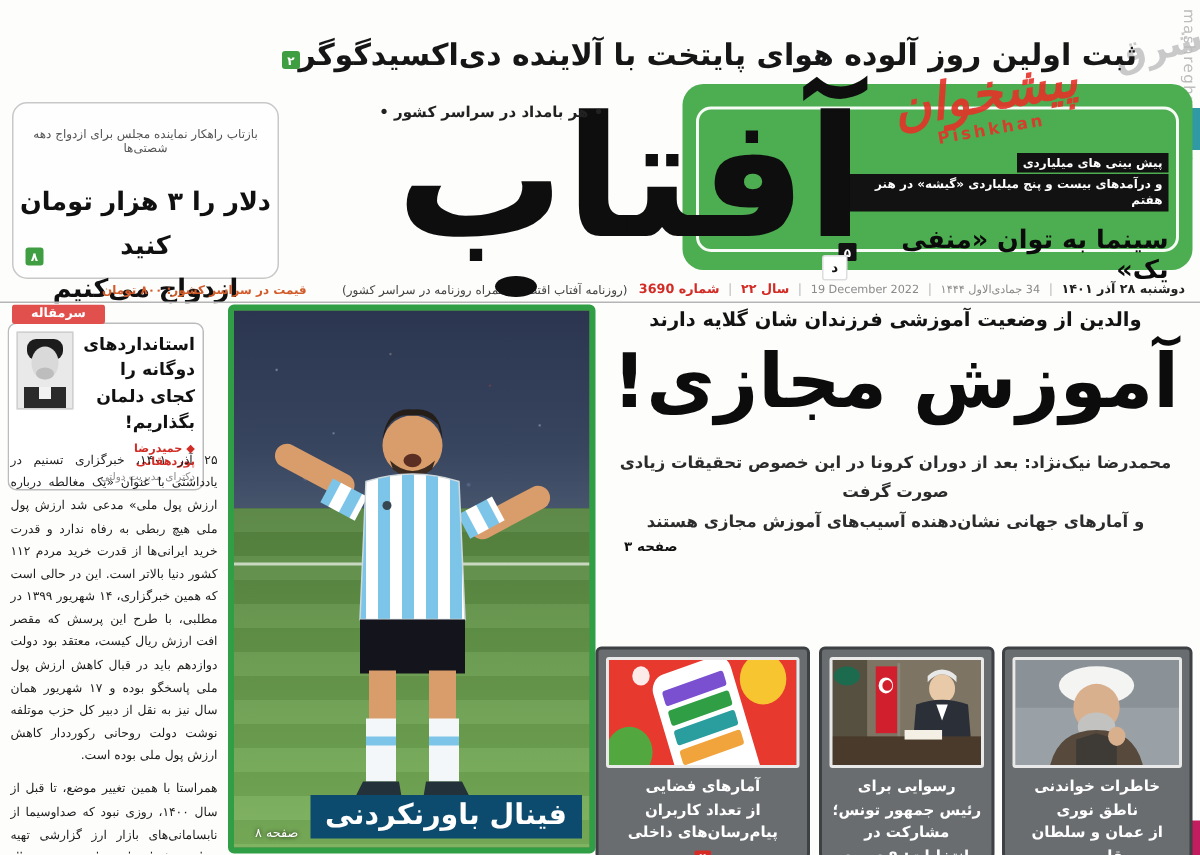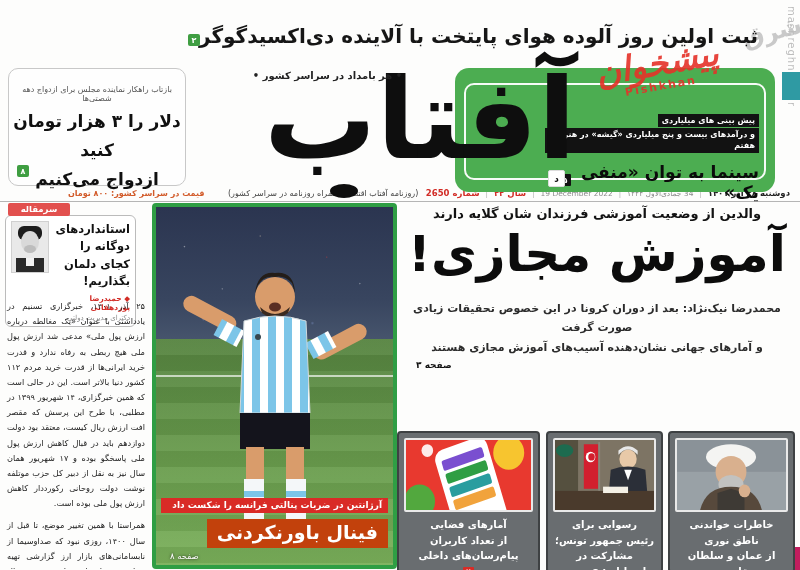--- a/index.html
+++ b/index.html
@@ -8,38 +8,38 @@
   .page{position:relative;width:800px;height:570px;background:#fdfdfc;overflow:hidden;}
   .rtl{direction:rtl;}
   .badge{display:flex;align-items:center;justify-content:center;color:#fff;font-weight:bold;}
 
   
   .top-story{position:absolute;left:186px;top:24px;width:572px;text-align:right;}
   .top-story .hl{font-size:20px;font-weight:bold;color:#161616;letter-spacing:-0.5px;}
   .top-badge{position:absolute;left:2px;bottom:2px;width:12px;height:12px;background:#3f9e42;font-size:8px;border-radius:2px;}
 
   
-  .green-box{position:absolute;left:455px;top:68px;width:320px;height:124px;background:#4cad51;border-radius:14px;z-index:1;}
+  .green-box{position:absolute;left:455px;top:56px;width:320px;height:124px;background:#4cad51;border-radius:14px;z-index:1;padding-left:20px;}
   .green-frame{position:absolute;left:9px;right:9px;top:15px;bottom:12px;border:2px solid rgba(255,255,255,.95);border-radius:10px;}
   .promo{position:absolute;right:16px;top:40px;width:214px;text-align:right;z-index:3;}
   .promo .k{display:inline-block;background:#121212;color:#fff;font-size:8px;font-weight:bold;padding:1px 4px;margin-bottom:1px;line-height:1.4;}
   .promo .hl{font-size:17px;font-weight:bold;color:#0b0b0b;margin-top:8px;letter-spacing:-0.5px;}
   .promo-badge{position:absolute;left:104px;top:106px;width:12px;height:12px;background:#121212;font-size:8px;z-index:3;border-radius:1px;}
   .logo{position:absolute;left:190px;top:50px;width:460px;height:140px;font-size:112px;font-weight:bold;color:#0e0e0e;text-align:center;line-height:138px;letter-spacing:-4px;z-index:2;}
   .logo-dot{position:absolute;left:330px;top:184px;width:28px;height:14px;background:#0e0e0e;border-radius:50%;z-index:2;}
   .side-letter{position:absolute;left:548px;top:170px;width:15px;height:15px;background:#fff;border:1px solid #ddd;border-radius:2px;color:#111;font-size:9px;z-index:4;}
   .morning{position:absolute;left:205px;top:70px;width:245px;text-align:center;font-size:10px;font-weight:bold;color:#222;z-index:3;}
   .teal-tab{position:absolute;left:782px;top:72px;width:18px;height:28px;background:#2f9aa3;z-index:0;}
   .stamp{position:absolute;left:596px;top:46px;z-index:6;transform:rotate(-10deg);color:#e53229;text-align:center;opacity:.9;}
   .stamp .fa{font-size:34px;font-weight:bold;font-style:italic;line-height:1;}
   .stamp .la{font-size:11px;font-weight:bold;letter-spacing:2px;}
 
   
   .marriage{position:absolute;left:8px;top:68px;width:178px;height:118px;border:1.5px solid #c8c8c8;border-radius:10px;background:#fefefe;text-align:center;box-sizing:border-box;padding-top:16px;}
-  .marriage .kicker{font-size:8px;color:#555;margin-bottom:4px;}
+  .marriage .kicker{font-size:8px;color:#555;margin-bottom:18px;}
   .marriage .hl{font-size:17px;font-weight:bold;color:#101010;line-height:1.7;letter-spacing:-0.5px;}
   .m-badge{position:absolute;left:8px;bottom:8px;width:12px;height:12px;background:#3f9e42;font-size:8px;border-radius:2px;}
 
   
   .dateline{position:absolute;left:0;top:186px;width:800px;height:15px;border-bottom:1px solid #b5b5b5;font-size:8.5px;color:#333;}
   .dl-cluster{position:absolute;right:10px;top:2px;}
   .dl-cluster span{margin-left:3px;}
   .dl-date{font-weight:bold;color:#222;}
   .dl-gray{color:#8a8a8a;font-size:7.5px;}
   .dl-red{color:#d22c26;font-weight:bold;}
@@ -73,21 +73,21 @@
       radial-gradient(3px 3px at 20% 85%, rgba(120,140,190,.5), transparent 60%),
       radial-gradient(3px 3px at 66% 88%, rgba(120,140,190,.5), transparent 60%),
       linear-gradient(180deg,#2b3550 0%, #38455f 70%, #46546c 100%);}
   .pitch{position:absolute;top:132px;left:0;right:0;bottom:0;
     background:
       repeating-linear-gradient(180deg, rgba(255,255,255,.05) 0 16px, rgba(0,0,0,.05) 16px 32px),
       linear-gradient(180deg,#55833f 0%, #699c4d 55%, #7ab05a 100%);}
   .pitch-line{position:absolute;top:168px;left:0;right:0;height:2px;background:rgba(255,255,255,.65);}
   .player{position:absolute;left:50%;top:34px;transform:translateX(-50%);}
   .photo-kicker{position:absolute;left:5px;right:5px;bottom:52px;background:#d92b26;color:#fff;font-size:9px;font-weight:bold;text-align:right;padding:2px 6px 3px;}
-  .photo-hl{position:absolute;right:5px;bottom:17px;background:#c2410c;color:#fff;font-size:19px;font-weight:bold;padding:2px 10px 5px;letter-spacing:-0.5px;}
+  .photo-hl{position:absolute;right:5px;bottom:6px;background:#0c4a6e;color:#fff;font-size:19px;font-weight:bold;padding:2px 10px 5px;letter-spacing:-0.5px;}
   .photo-page{position:absolute;left:14px;bottom:4px;color:#fff;font-size:8.5px;font-weight:normal;text-shadow:0 0 3px rgba(0,0,0,.8);}
 
   
   .lead{position:absolute;left:400px;top:206px;width:394px;text-align:center;}
   .lead-kicker{font-size:13px;font-weight:bold;color:#131313;}
   .lead-l1{font-size:33px;font-weight:bold;color:#101010;margin-top:10px;letter-spacing:-1.5px;}
   .lead-l1 span{margin:0 4px;}
   .lead-l1 .red{color:#e0251f;}
   .lead-l2{font-size:50px;font-weight:bold;color:#0c0c0c;margin-top:4px;letter-spacing:-2px;}
   .lead-sub{margin-top:16px;font-size:11px;font-weight:bold;color:#2c2c2c;line-height:1.75;}
@@ -151,21 +151,21 @@
   <div class="dateline rtl">
     <div class="dl-cluster">
       <span class="dl-date">دوشنبه ۲۸ آذر ۱۴۰۱</span>
       <span class="dl-sep">|</span>
       <span class="dl-gray">34 جمادی‌الاول ۱۴۴۴</span>
       <span class="dl-sep">|</span>
       <span class="dl-gray" style="direction:ltr;display:inline-block;">19 December 2022</span>
       <span class="dl-sep">|</span>
       <span class="dl-red">سال ۲۲</span>
       <span class="dl-sep">|</span>
-      <span class="dl-red">شماره 2650</span>
+      <span class="dl-red">شماره 3690</span>
     </div>
     <div class="dl-note">(روزنامه آفتاب اقتصادی همراه روزنامه در سراسر کشور)</div>
     <div class="dl-price">قیمت در سراسر کشور: ۸۰۰ تومان</div>
   </div>
 
   <div class="editorial rtl">
     <div class="ed-tab">سرمقاله</div>
     <div class="ed-box">
       <div class="ed-row">
         <div class="ed-text">
@@ -226,21 +226,20 @@
       <rect x="106" y="206" width="18" height="34" fill="#d99c6b"></rect>
 
       <rect x="64" y="238" width="20" height="42" fill="#f4f7f9"></rect>
       <rect x="106" y="238" width="20" height="42" fill="#f4f7f9"></rect>
       <rect x="64" y="250" width="20" height="6" fill="#7cc5e8"></rect>
       <rect x="106" y="250" width="20" height="6" fill="#7cc5e8"></rect>
 
       <path d="M62 280 L86 280 L88 292 L56 292 Z" fill="#23313a"></path>
       <path d="M104 280 L128 280 L134 292 L102 292 Z" fill="#23313a"></path>
     </svg>
-    <div class="photo-kicker rtl">آرژانتین در ضربات پنالتی فرانسه را شکست داد</div>
     <div class="photo-hl rtl">فینال باورنکردنی</div>
     <div class="photo-page rtl">صفحه ۸</div>
   </div>
 
   <div class="lead rtl">
     <div class="lead-kicker">والدین از وضعیت آموزشی فرزندان شان گلایه دارند</div>
     <div class="lead-l2">آموزش مجازی!</div>
     <div class="lead-sub">
       <div>محمدرضا نیک‌نژاد: بعد از دوران کرونا در این خصوص تحقیقات زیادی صورت گرفت</div>
       <div>و آمارهای جهانی نشان‌دهنده آسیب‌های آموزش مجازی هستند</div>

